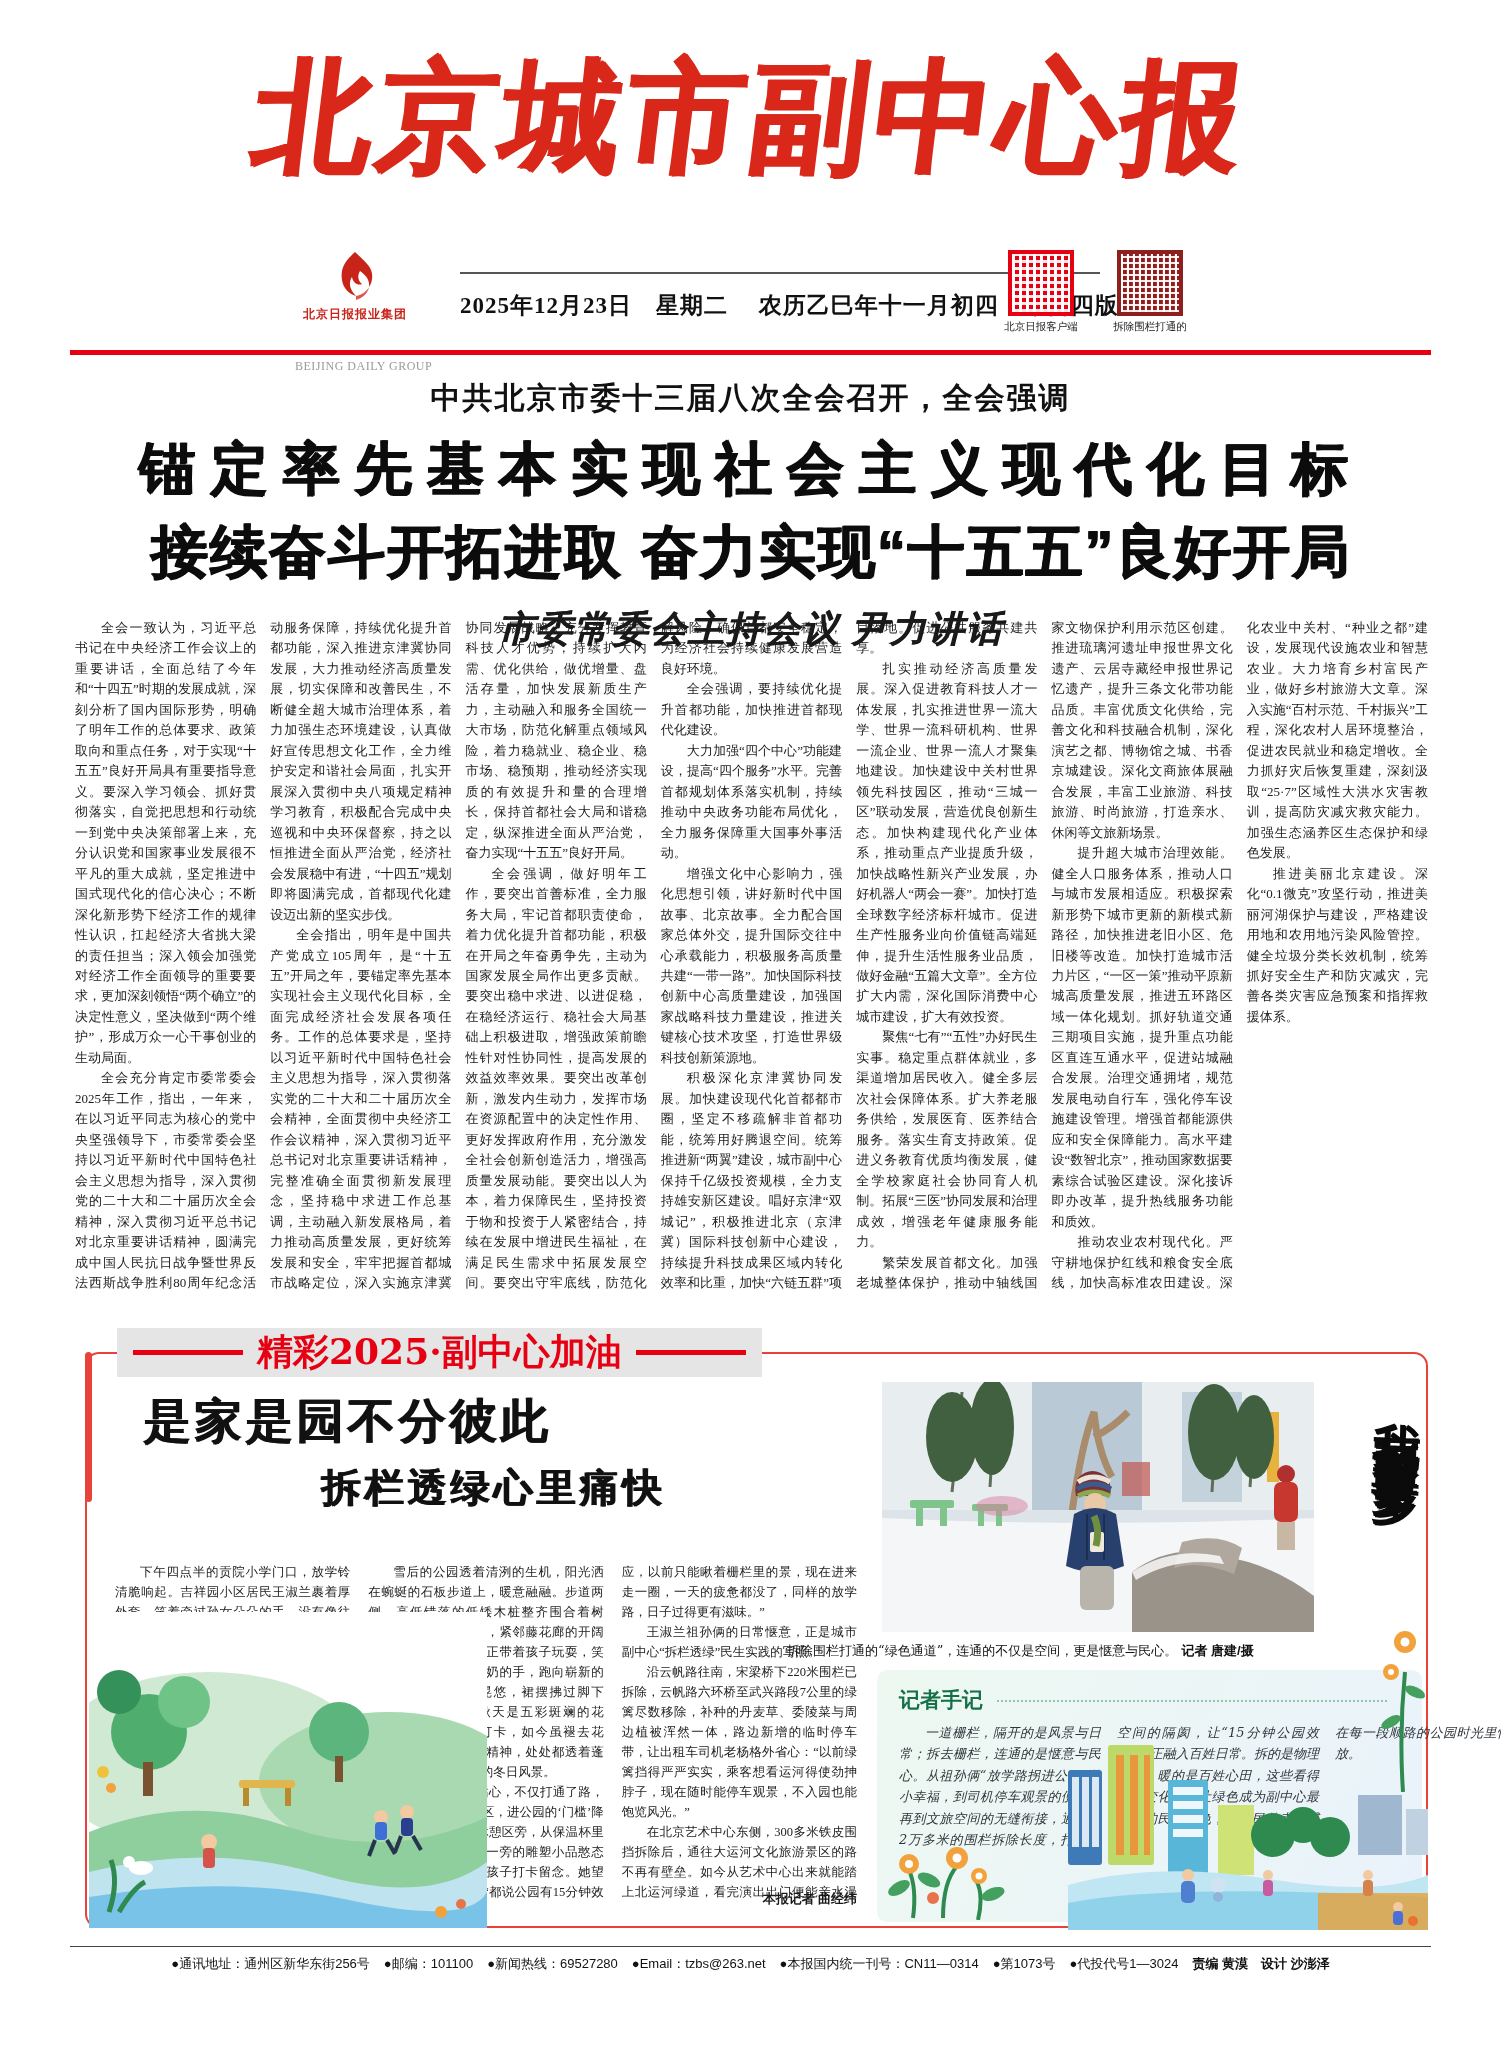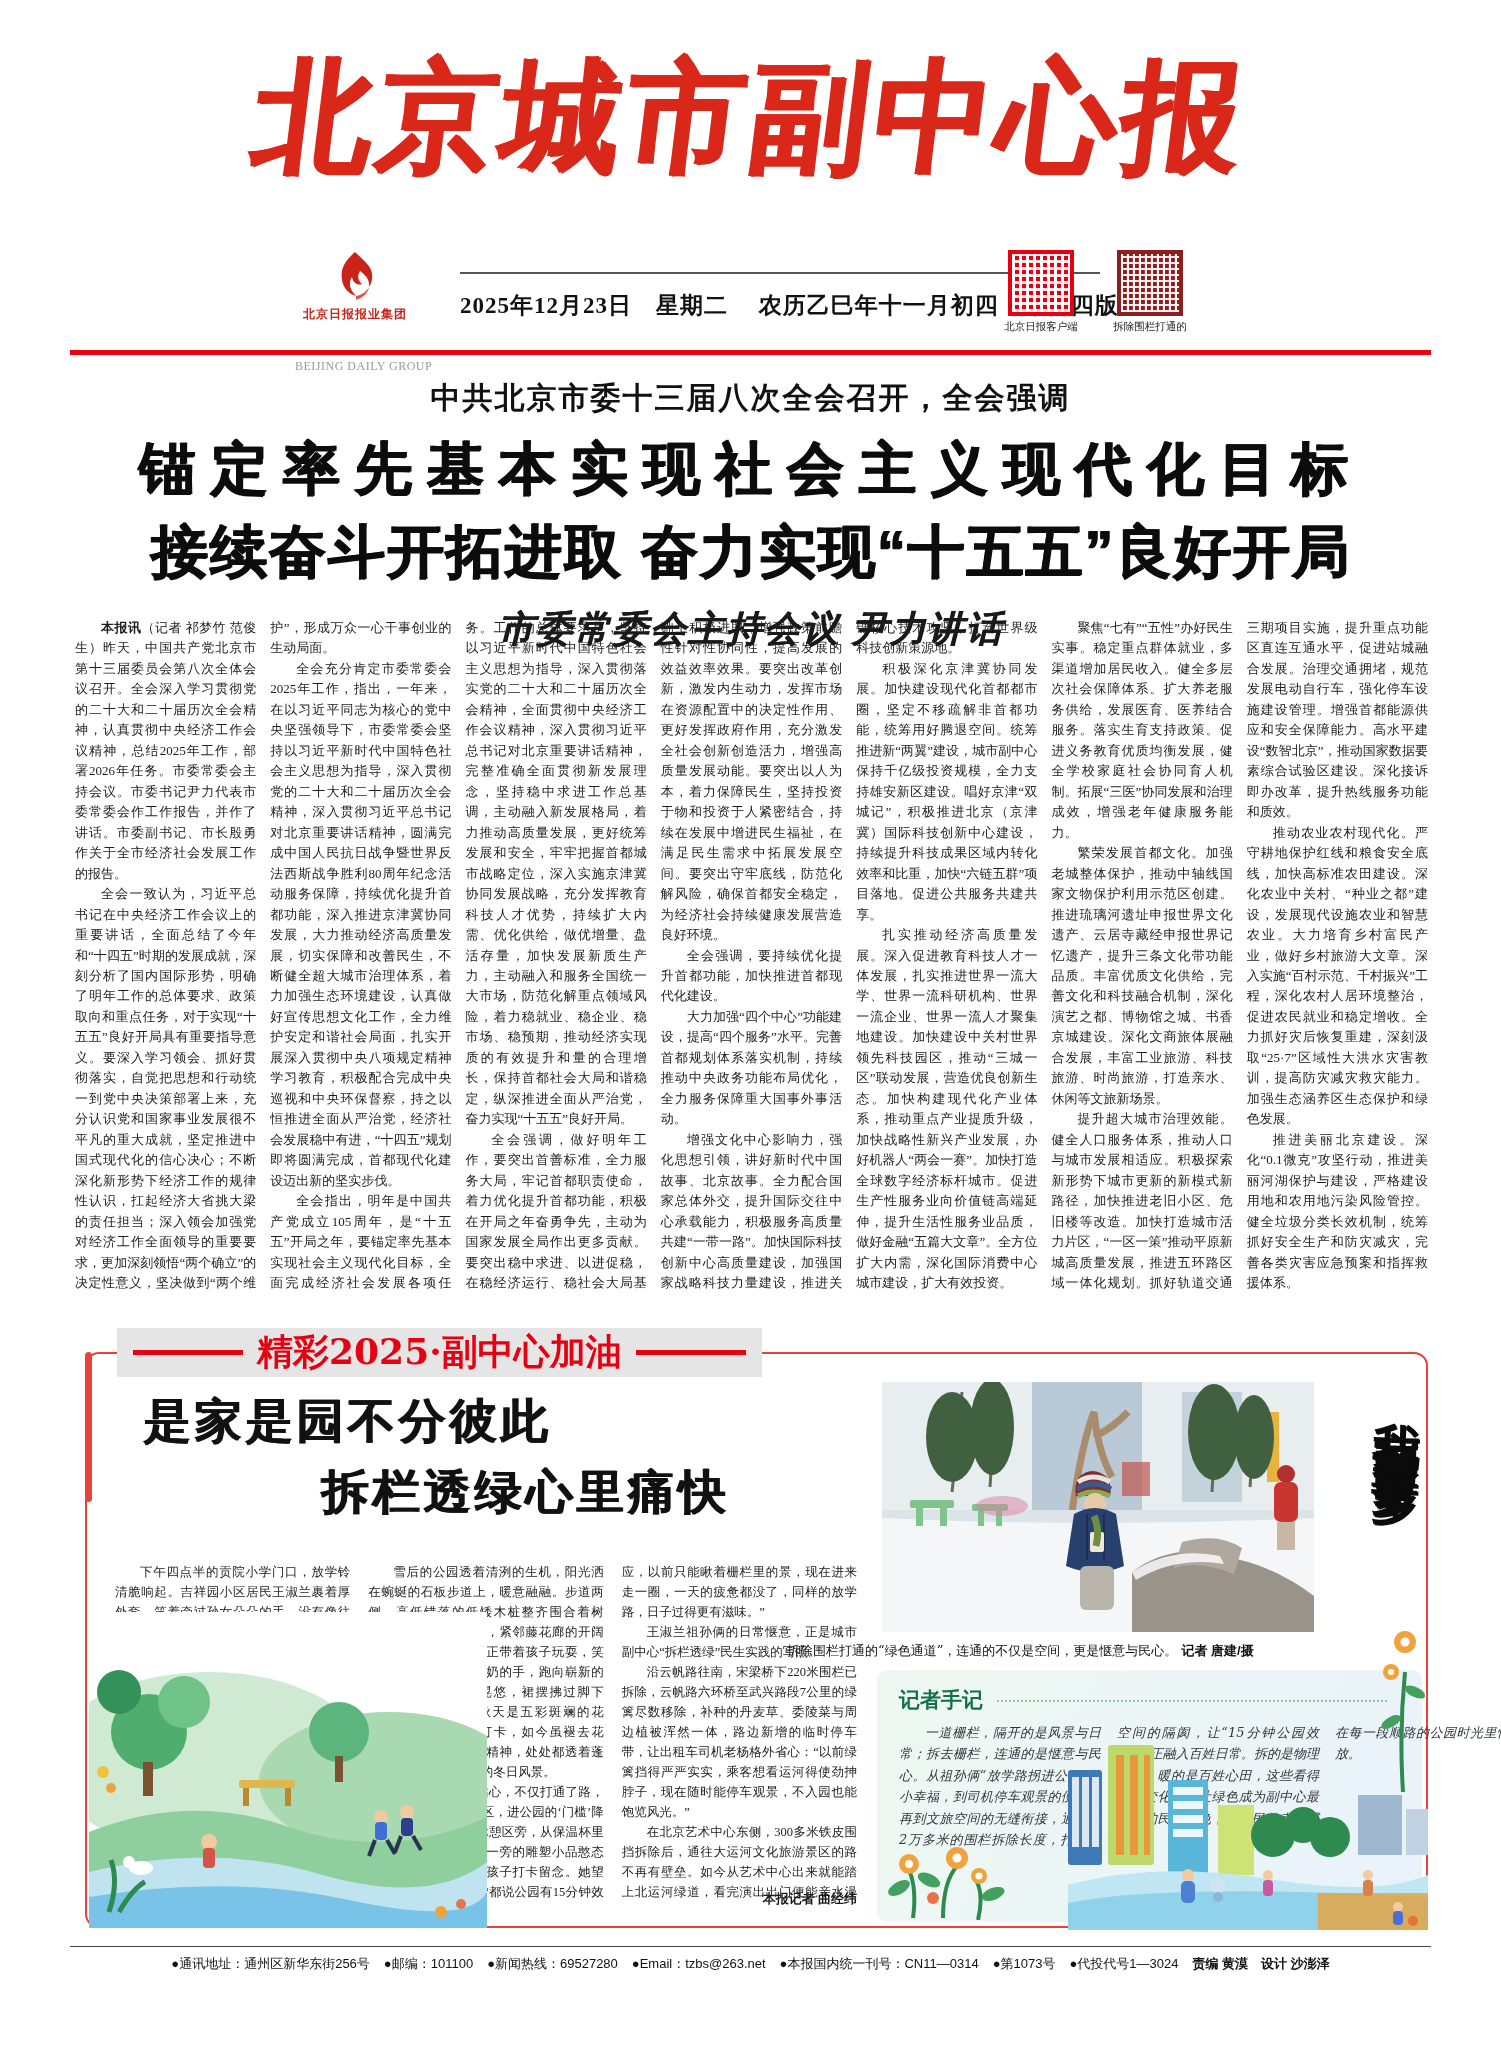--- a/index.html
+++ b/index.html
@@ -50,21 +50,21 @@
   .sec2{position:absolute;left:85px;top:1352px;width:1343px;height:576px;
         border:2.5px solid #e8423a;border-radius:14px;box-sizing:border-box;}
   .sec2 .cornerbar{position:absolute;left:-2.5px;top:-2.5px;width:7px;height:150px;background:#e8423a;border-radius:4px;}
   .badge{position:absolute;left:30px;top:-26px;background:#e5e5e5;padding:0 16px;display:flex;align-items:center;gap:14px;}
   .badge .dash{width:110px;height:5px;background:#e60012;}
   .badge .btxt{font-size:36px;font-weight:900;color:#e60012;white-space:nowrap;
                font-family:"DejaVu Serif","Liberation Serif",serif;}
   .a2title{position:absolute;left:56px;top:36px;font-weight:900;color:#111;
            font-family:"DejaVu Serif","Liberation Serif",serif;}
   .a2title .l1{font-size:47px;letter-spacing:4px;text-shadow:1.5px 0 0 #111;}
-  .a2title .l2{font-size:47px;letter-spacing:4px;margin-left:178px;margin-top:8px;text-shadow:1.5px 0 0 #111;}
+  .a2title .l2{font-size:39px;letter-spacing:4px;margin-left:178px;margin-top:8px;text-shadow:1.5px 0 0 #111;}
   .a2text{position:absolute;left:28px;top:208px;width:742px;height:352px;
           column-count:3;column-gap:18px;column-fill:auto;overflow:hidden;
           font-size:12.5px;line-height:1.6;text-align:justify;color:#222;}
   .a2text p{margin:0;text-indent:2em;}
   .a2byline{position:absolute;left:560px;top:536px;width:210px;text-align:right;font-weight:bold;font-size:13px;}
   .parkart{position:absolute;left:2px;top:258px;width:398px;height:316px;z-index:3;}
   
   .photo{position:absolute;left:795px;top:28px;width:432px;height:250px;overflow:hidden;background:#dfe6ea;}
   .photocap{position:absolute;left:700px;top:288px;width:530px;font-size:13px;color:#111;
             font-family:"DejaVu Serif",serif;}
@@ -131,21 +131,20 @@
   <div class="redrule"></div>
 
   <div class="headblock">
     <div class="kicker">中共北京市委十三届八次全会召开，全会强调</div>
     <div class="h1a">锚定率先基本实现社会主义现代化目标</div>
     <div class="h1b">接续奋斗开拓进取 奋力实现“十五五”良好开局</div>
     <div class="subhead">市委常委会主持会议 尹力讲话</div>
   </div>
 
   <div class="a1cols">
-    <p><b>本报讯</b><span>（记者 祁梦竹 范俊生）昨天，中国共产党北京市第十三届委员会第八次全体会议召开。全会深入学习贯彻党的二十大和二十届历次全会精神，认真贯彻中央经济工作会议精神，总结2025年工作，部署2026年任务。市委常委会主持会议。市委书记尹力代表市委常委会作工作报告，并作了讲话。市委副书记、市长殷勇作关于全市经济社会发展工作的报告。</span></p>
     <span><p>全会一致认为，习近平总书记在中央经济工作会议上的重要讲话，全面总结了今年和“十四五”时期的发展成就，深刻分析了国内国际形势，明确了明年工作的总体要求、政策取向和重点任务，对于实现“十五五”良好开局具有重要指导意义。要深入学习领会、抓好贯彻落实，自觉把思想和行动统一到党中央决策部署上来，充分认识党和国家事业发展很不平凡的重大成就，坚定推进中国式现代化的信心决心；不断深化新形势下经济工作的规律性认识，扛起经济大省挑大梁的责任担当；深入领会加强党对经济工作全面领导的重要要求，更加深刻领悟“两个确立”的决定性意义，坚决做到“两个维护”，形成万众一心干事创业的生动局面。</p><p>全会充分肯定市委常委会2025年工作，指出，一年来，在以习近平同志为核心的党中央坚强领导下，市委常委会坚持以习近平新时代中国特色社会主义思想为指导，深入贯彻党的二十大和二十届历次全会精神，深入贯彻习近平总书记对北京重要讲话精神，圆满完成中国人民抗日战争暨世界反法西斯战争胜利80周年纪念活动服务保障，持续优化提升首都功能，深入推进京津冀协同发展，大力推动经济高质量发展，切实保障和改善民生，不断健全超大城市治理体系，着力加强生态环境建设，认真做好宣传思想文化工作，全力维护安定和谐社会局面，扎实开展深入贯彻中央八项规定精神学习教育，积极配合完成中央巡视和中央环保督察，持之以恒推进全面从严治党，经济社会发展稳中有进，“十四五”规划即将圆满完成，首都现代化建设迈出新的坚实步伐。</p><p>全会指出，明年是中国共产党成立105周年，是“十五五”开局之年，要锚定率先基本实现社会主义现代化目标，全面完成经济社会发展各项任务。工作的总体要求是，坚持以习近平新时代中国特色社会主义思想为指导，深入贯彻落实党的二十大和二十届历次全会精神，全面贯彻中央经济工作会议精神，深入贯彻习近平总书记对北京重要讲话精神，完整准确全面贯彻新发展理念，坚持稳中求进工作总基调，主动融入新发展格局，着力推动高质量发展，更好统筹发展和安全，牢牢把握首都城市战略定位，深入实施京津冀协同发展战略，充分发挥教育科技人才优势，持续扩大内需、优化供给，做优增量、盘活存量，加快发展新质生产力，主动融入和服务全国统一大市场，防范化解重点领域风险，着力稳就业、稳企业、稳市场、稳预期，推动经济实现质的有效提升和量的合理增长，保持首都社会大局和谐稳定，纵深推进全面从严治党，奋力实现“十五五”良好开局。</p><p>全会强调，做好明年工作，要突出首善标准，全力服务大局，牢记首都职责使命，着力优化提升首都功能，积极在开局之年奋勇争先，主动为国家发展全局作出更多贡献。要突出稳中求进、以进促稳，在稳经济运行、稳社会大局基础上积极进取，增强政策前瞻性针对性协同性，提高发展的效益效率效果。要突出改革创新，激发内生动力，发挥市场在资源配置中的决定性作用、更好发挥政府作用，充分激发全社会创新创造活力，增强高质量发展动能。要突出以人为本，着力保障民生，坚持投资于物和投资于人紧密结合，持续在发展中增进民生福祉，在满足民生需求中拓展发展空间。要突出守牢底线，防范化解风险，确保首都安全稳定，为经济社会持续健康发展营造良好环境。</p><p>全会强调，要持续优化提升首都功能，加快推进首都现代化建设。</p><p>大力加强“四个中心”功能建设，提高“四个服务”水平。完善首都规划体系落实机制，持续推动中央政务功能布局优化，全力服务保障重大国事外事活动。</p><p>增强文化中心影响力，强化思想引领，讲好新时代中国故事、北京故事。全力配合国家总体外交，提升国际交往中心承载能力，积极服务高质量共建“一带一路”。加快国际科技创新中心高质量建设，加强国家战略科技力量建设，推进关键核心技术攻坚，打造世界级科技创新策源地。</p><p>积极深化京津冀协同发展。加快建设现代化首都都市圈，坚定不移疏解非首都功能，统筹用好腾退空间。统筹推进新“两翼”建设，城市副中心保持千亿级投资规模，全力支持雄安新区建设。唱好京津“双城记”，积极推进北京（京津冀）国际科技创新中心建设，持续提升科技成果区域内转化效率和比重，加快“六链五群”项目落地。促进公共服务共建共享。</p><p>扎实推动经济高质量发展。深入促进教育科技人才一体发展，扎实推进世界一流大学、世界一流科研机构、世界一流企业、世界一流人才聚集地建设。加快建设中关村世界领先科技园区，推动“三城一区”联动发展，营造优良创新生态。加快构建现代化产业体系，推动重点产业提质升级，加快战略性新兴产业发展，办好机器人“两会一赛”。加快打造全球数字经济标杆城市。促进生产性服务业向价值链高端延伸，提升生活性服务业品质，做好金融“五篇大文章”。全方位扩大内需，深化国际消费中心城市建设，扩大有效投资。</p><p>聚焦“七有”“五性”办好民生实事。稳定重点群体就业，多渠道增加居民收入。健全多层次社会保障体系。扩大养老服务供给，发展医育、医养结合服务。落实生育支持政策。促进义务教育优质均衡发展，健全学校家庭社会协同育人机制。拓展“三医”协同发展和治理成效，增强老年健康服务能力。</p><p>繁荣发展首都文化。加强老城整体保护，推动中轴线国家文物保护利用示范区创建。推进琉璃河遗址申报世界文化遗产、云居寺藏经申报世界记忆遗产，提升三条文化带功能品质。丰富优质文化供给，完善文化和科技融合机制，深化演艺之都、博物馆之城、书香京城建设。深化文商旅体展融合发展，丰富工业旅游、科技旅游、时尚旅游，打造亲水、休闲等文旅新场景。</p><p>提升超大城市治理效能。健全人口服务体系，推动人口与城市发展相适应。积极探索新形势下城市更新的新模式新路径，加快推进老旧小区、危旧楼等改造。加快打造城市活力片区，“一区一策”推动平原新城高质量发展，推进五环路区域一体化规划。抓好轨道交通三期项目实施，提升重点功能区直连互通水平，促进站城融合发展。治理交通拥堵，规范发展电动自行车，强化停车设施建设管理。增强首都能源供应和安全保障能力。高水平建设“数智北京”，推动国家数据要素综合试验区建设。深化接诉即办改革，提升热线服务功能和质效。</p><p>推动农业农村现代化。严守耕地保护红线和粮食安全底线，加快高标准农田建设。深化农业中关村、“种业之都”建设，发展现代设施农业和智慧农业。大力培育乡村富民产业，做好乡村旅游大文章。深入实施“百村示范、千村振兴”工程，深化农村人居环境整治，促进农民就业和稳定增收。全力抓好灾后恢复重建，深刻汲取“25·7”区域性大洪水灾害教训，提高防灾减灾救灾能力。加强生态涵养区生态保护和绿色发展。</p><p>推进美丽北京建设。深化“0.1微克”攻坚行动，推进美丽河湖保护与建设，严格建设用地和农用地污染风险管控。健全垃圾分类长效机制，统筹抓好安全生产和防灾减灾，完善各类灾害应急预案和指挥救援体系。</p></span>
   </div>
 
   <div class="sec2">
     <div class="cornerbar"></div>
     <div class="badge">
       <div class="dash"></div>
       <div class="btxt">精彩2025·副中心加油</div>
       <div class="dash"></div>
     </div>

